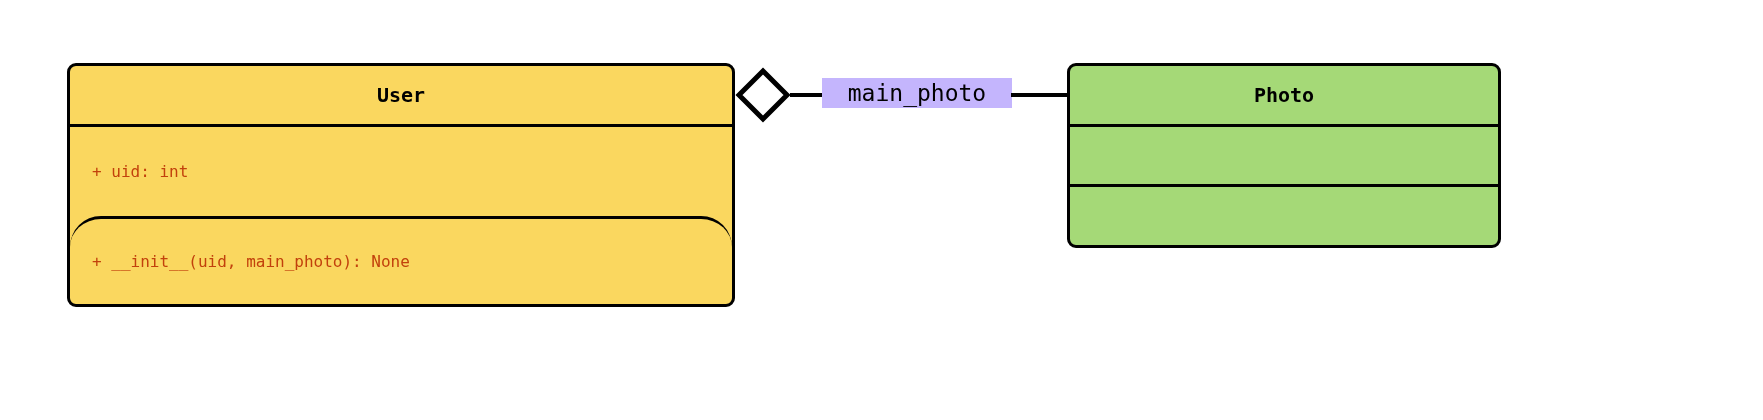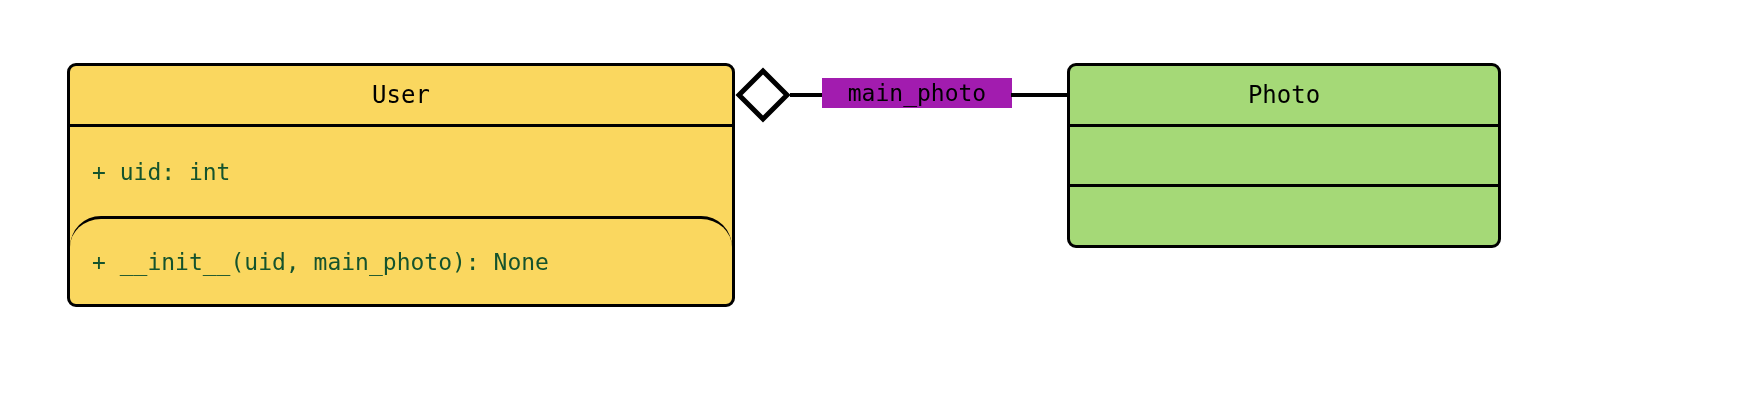--- a/index.html
+++ b/index.html
@@ -31,38 +31,38 @@
   }
   .uml-class .compartment {
     box-sizing: border-box;
     position: relative;
   }
   .uml-class .compartment + .compartment {
     border-top: 3px solid #000000;
   }
   .class-title {
     text-align: center;
-    font-weight: normal;
-    font-size: 24px;
+    font-weight: bold;
+    font-size: 20px;
     line-height: 1;
     color: #000000;
     display: flex;
     align-items: center;
     justify-content: center;
   }
   .members {
     padding: 7px 0 7px 22px;
     display: flex;
     flex-direction: column;
     justify-content: center;
   }
   .member-line {
-    font-size: 23px;
+    font-size: 16px;
     line-height: 30px;
-    color: #14532d;
+    color: #c2410c;
     white-space: pre;
   }
   .member-line b {
     font-weight: bold;
   }
   .empty-compartment {
     
   }
 
   
@@ -115,21 +115,21 @@
   #assoc-label {
     position: absolute;
     left: 822px;
     top: 78px;
     width: 190px;
     text-align: center;
     font-size: 23px;
     line-height: 30px;
     color: #000000;
     white-space: pre;
-    background: #a21caf;
+    background: #c4b5fd;
   }
 </style>
 </head>
 <body>
 
 <div id="canvas">
 
   <div class="uml-class" id="user-class">
 
     <div class="compartment c-title class-title">User</div>

